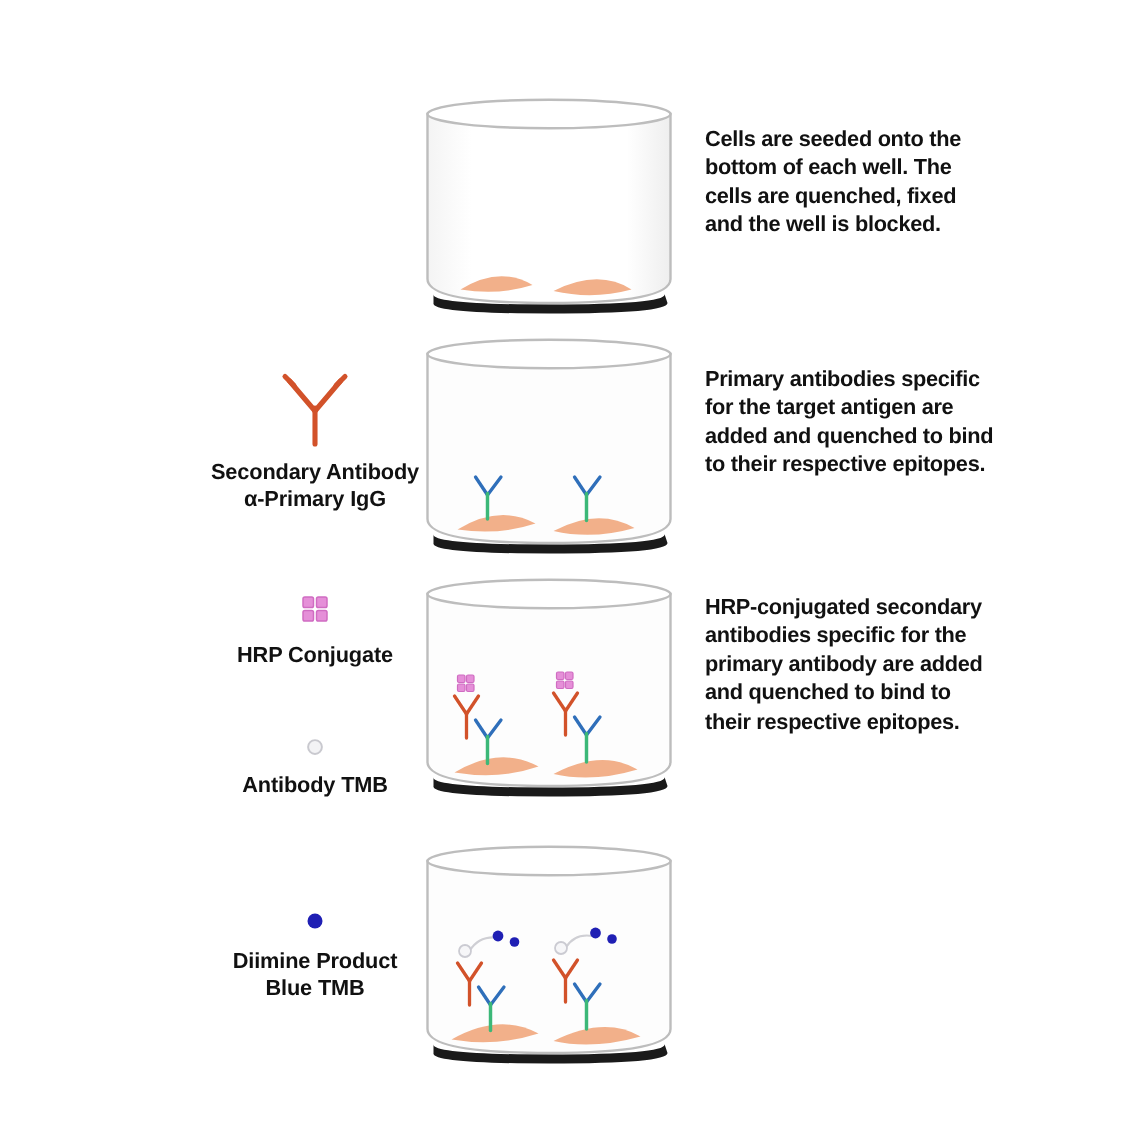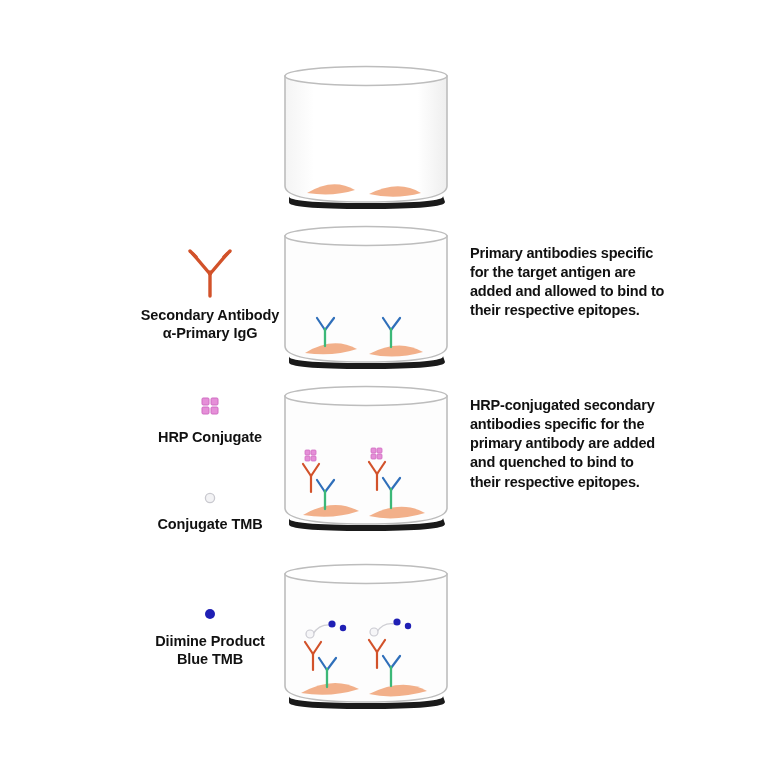--- a/index.html
+++ b/index.html
@@ -78,20 +78,21 @@
           </linearGradient>
         </defs>
         <path d="M8,14 L8,124 Q8,140 89,140 Q170,140 170,124 L170,14 Z" fill="url(#wellg1)" stroke="#bdbdbd" stroke-width="1.6"></path>
         <ellipse cx="89" cy="14" rx="81" ry="9.5" fill="#ffffff" stroke="#bdbdbd" stroke-width="1.6"></ellipse>
         <path d="M30,131 q26,-16 48,-3 q-22,7 -48,3 z" fill="#f2b08a"></path>
         <path d="M92,132 q30,-15 52,-1 q-26,7 -52,1 z" fill="#f2b08a"></path>
         <path d="M12,134 Q10,141 89,141 Q168,141 166,134 L168,140 Q168,147 89,147 Q10,147 12,140 Z" fill="#1a1a1a"></path>
       </svg>
     </div>
 
+    <div class="desc" style="top:22px;">Cells are seeded onto the bottom of each well. The cells are quenched, fixed and the well is blocked.</div>
   </div>
 
   <div class="row" style="top:222px;height:150px;">
 
     <div class="legend" style="top:22px;">
       <svg class="legend-icon" width="66" height="56" viewBox="0 0 66 56">
         <g stroke="#d2522a" stroke-width="3.4" fill="none" stroke-linecap="round">
           <line x1="16" y1="10" x2="33" y2="30"></line>
           <line x1="50" y1="10" x2="33" y2="30"></line>
           <line x1="33" y1="28" x2="33" y2="52"></line>
@@ -123,21 +124,21 @@
           <g stroke="#2f6fba" stroke-width="2.2">
             <line x1="106" y1="96" x2="114" y2="108"></line>
             <line x1="123" y1="96" x2="114" y2="108"></line>
           </g>
           <line x1="114" y1="107" x2="114" y2="125" stroke="#3cb878" stroke-width="2.3"></line>
         </g>
         <path d="M12,134 Q10,141 89,141 Q168,141 166,134 L168,140 Q168,147 89,147 Q10,147 12,140 Z" fill="#1a1a1a"></path>
       </svg>
     </div>
 
-    <div class="desc" style="top:22px;">Primary antibodies specific for the target antigen are added and allowed to bind to their respective epitopes.</div>
+    <div class="desc" style="top:22px;">Primary antibodies specific for the target antigen are added and quenched to bind to their respective epitopes.</div>
   </div>
 
   <div class="row" style="top:382px;height:170px;">
 
     <div class="legend" style="top:10px;">
       <svg class="legend-icon" width="34" height="30" viewBox="0 0 34 30">
         <g fill="#e58fd8" stroke="#d06cc2" stroke-width="1">
           <rect x="9" y="6" width="7" height="7" rx="1.2"></rect>
           <rect x="18" y="6" width="7" height="7" rx="1.2"></rect>
           <rect x="9" y="15" width="7" height="7" rx="1.2"></rect>
@@ -147,21 +148,21 @@
       <div class="legend-label">
         <div>HRP Conjugate</div>
       </div>
     </div>
 
     <div class="legend" style="top:105px;">
       <svg class="legend-icon" width="26" height="22" viewBox="0 0 26 22">
         <circle cx="13" cy="11" r="4.6" fill="#f3f3f5" stroke="#c9c9cf" stroke-width="1.3"></circle>
       </svg>
       <div class="legend-label">
-        <div>Conjugate TMB</div>
+        <div>Antibody TMB</div>
       </div>
     </div>
 
     <div class="well" style="top:-10px;">
       <svg width="178" height="160" viewBox="0 0 178 160">
         <path d="M8,24 L8,136 Q8,152 89,152 Q170,152 170,136 L170,24 Z" fill="#fdfdfd" stroke="#bdbdbd" stroke-width="1.6"></path>
         <ellipse cx="89" cy="24" rx="81" ry="9.5" fill="#ffffff" stroke="#bdbdbd" stroke-width="1.6"></ellipse>
         <path d="M26,143 q30,-18 56,-4 q-26,9 -56,4 z" fill="#f2b08a"></path>
         <path d="M92,144 q32,-17 56,-3 q-30,9 -56,3 z" fill="#f2b08a"></path>
 

